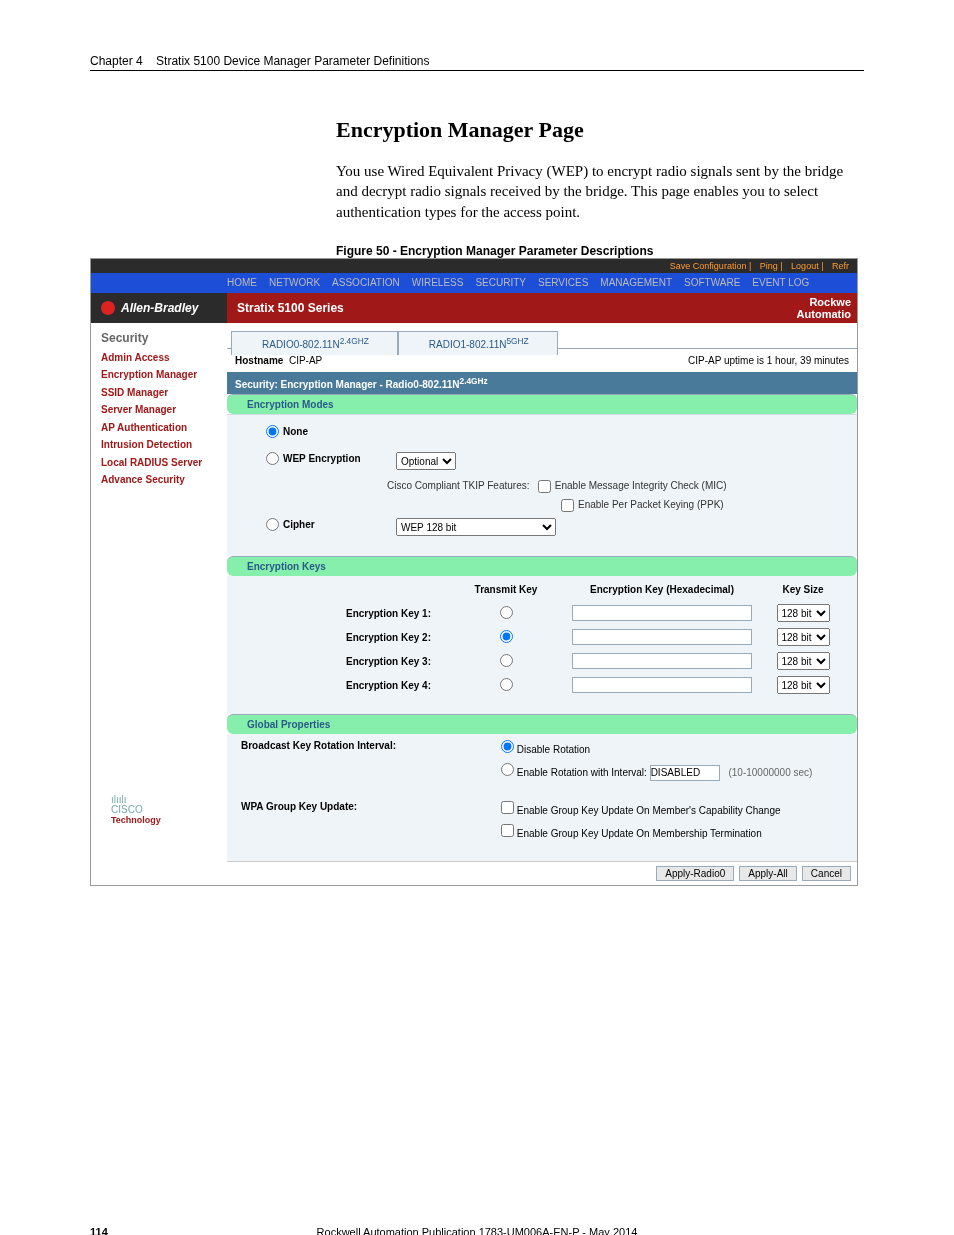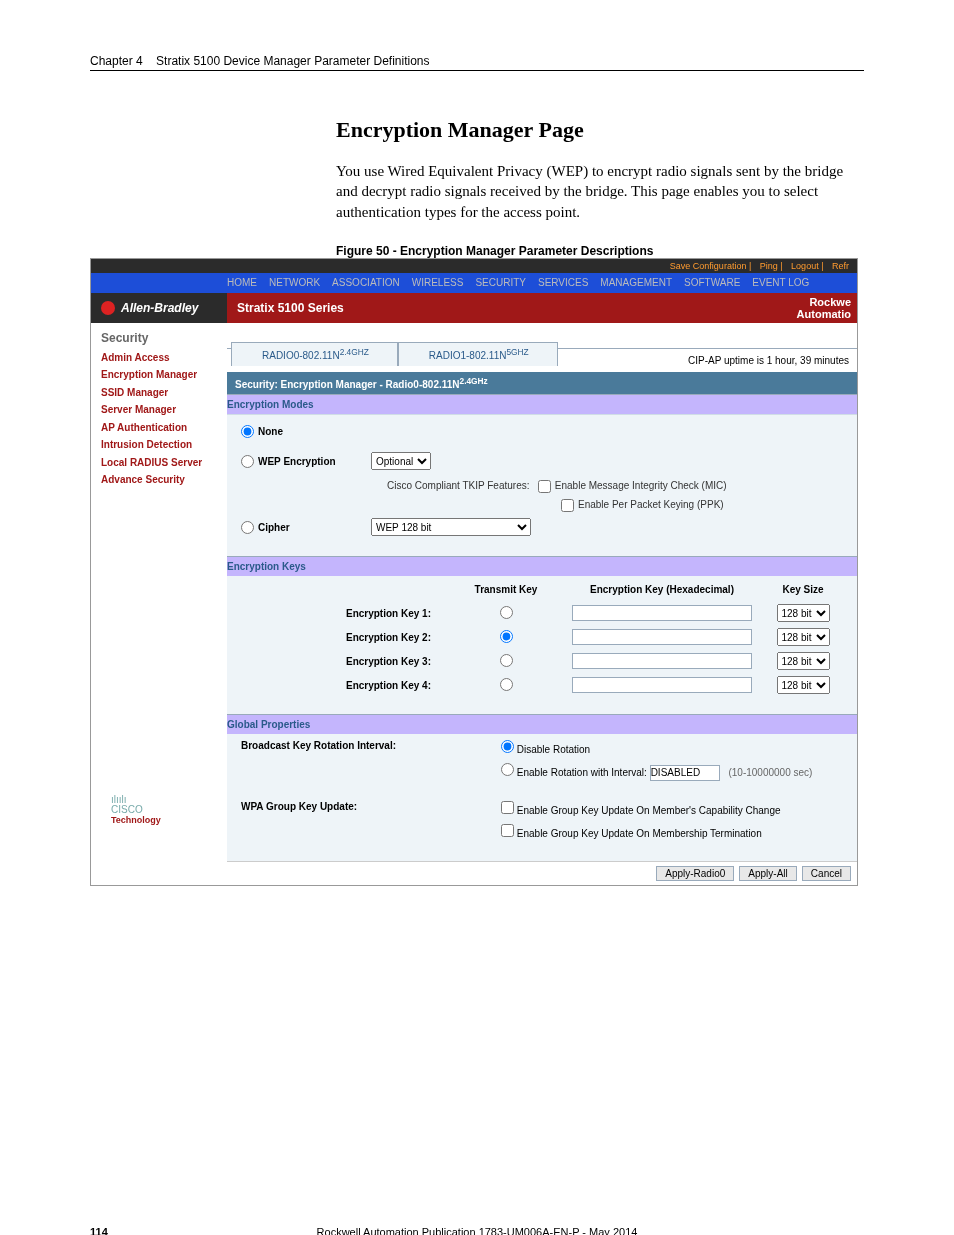--- a/index.html
+++ b/index.html
@@ -24,27 +24,27 @@
   .series-left .badge { display:inline-block; width:14px; height:14px; border-radius:50%; background:#d22; margin-right:6px; }
   .series-mid { flex:1; background: #a01818; color:#fff; font-weight:700; font-size:12px; display:flex; align-items:center; padding-left:10px; }
   .series-right { width: 90px; background:#a01818; color:#fff; text-align:right; font-weight:700; font-size:11px; line-height:1.1; padding: 3px 6px 0 0; }
   
   .main-row { display:flex; }
   .sidebar { width:136px; background:#fff; padding:8px 8px 8px 10px; font-size:11px; }
   .sidebar-title { color:#666; font-weight:700; font-size:12px; margin-bottom:6px; }
   .sidebar a { display:block; color:#a01818; text-decoration:none; margin-bottom:4px; font-weight:700; font-size:10px; line-height:1.35; }
   .content { flex:1; padding:0; }
   .radio-tabs { display:flex; align-items:flex-end; border-bottom:1px solid #9ab; height:26px; padding-left:4px; gap:0; }
-  .rtab { border:1px solid #9ab; border-bottom:none; background:#eef4f8; color:#2a5a8a; font-size:10px; padding:4px 28px 4px 18px; position:relative; top:18px; }
+  .rtab { border:1px solid #9ab; border-bottom:none; background:#eef4f8; color:#2a5a8a; font-size:10px; padding:4px 28px 4px 18px; position:relative; top:7px; }
   .rtab .ant { display:inline-block; width:8px; height:10px; margin-right:4px; }
   .host-row { display:flex; justify-content:space-between; padding:6px 8px; font-size:10px; }
   .crumb-bar { background:#4a7a9a; color:#fff; font-size:10px; font-weight:700; padding:4px 8px; }
-  .section-bar { background:#c4b5fd; color:#2a5a8a; font-size:10px; font-weight:700; padding:4px 0; border-top:1px solid #9ab;}
+  .section-bar { background:#86efac; color:#2a5a8a; font-size:10px; font-weight:700; padding:4px 20px; border-top:1px solid #9ab;border-radius:6px;}
   .panel { background:#eef4f8; padding:10px 14px; border-top:1px solid #d0dde6; }
-  .row { display:flex; align-items:center; margin-bottom:10px; font-size:10px; }
+  .row { display:flex; align-items:flex-start; margin-bottom:10px; font-size:10px;margin-left:25px; }
   .row label { margin-left:4px; font-weight:700; }
   .indent-col { width:130px; display:flex; align-items:center; }
   .sel { font-size:10px; height:18px; }
   .sub-line { margin-left:146px; font-size:10px; margin-bottom:6px; color:#333; }
   .sub-line input[type=checkbox] { vertical-align:middle; margin-right:4px; }
   
   .keys-head { display:flex; font-size:10px; font-weight:700; padding:8px 14px 6px 14px; background:#eef4f8; }
   .keys-head .c1{ width:210px; } .keys-head .c2{ width:110px; text-align:center;} .keys-head .c3{ flex:1; text-align:center;} .keys-head .c4{ width:80px; text-align:center;}
   .key-row { display:flex; align-items:center; font-size:10px; padding:3px 14px; background:#eef4f8;}
   .key-row .c1{ width:210px; text-align:right; padding-right:20px; font-weight:700;} 

